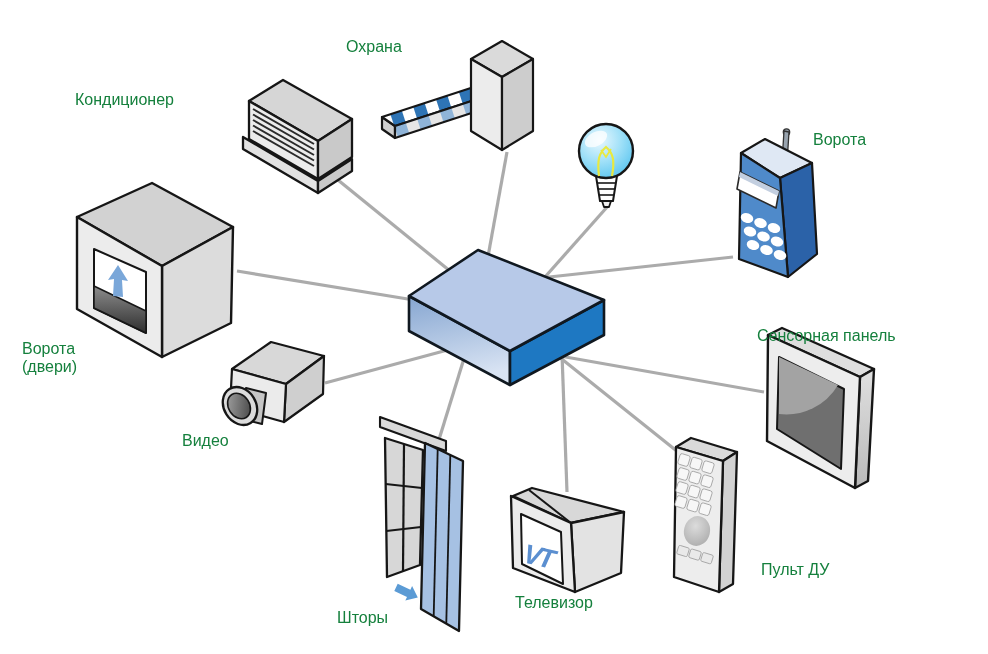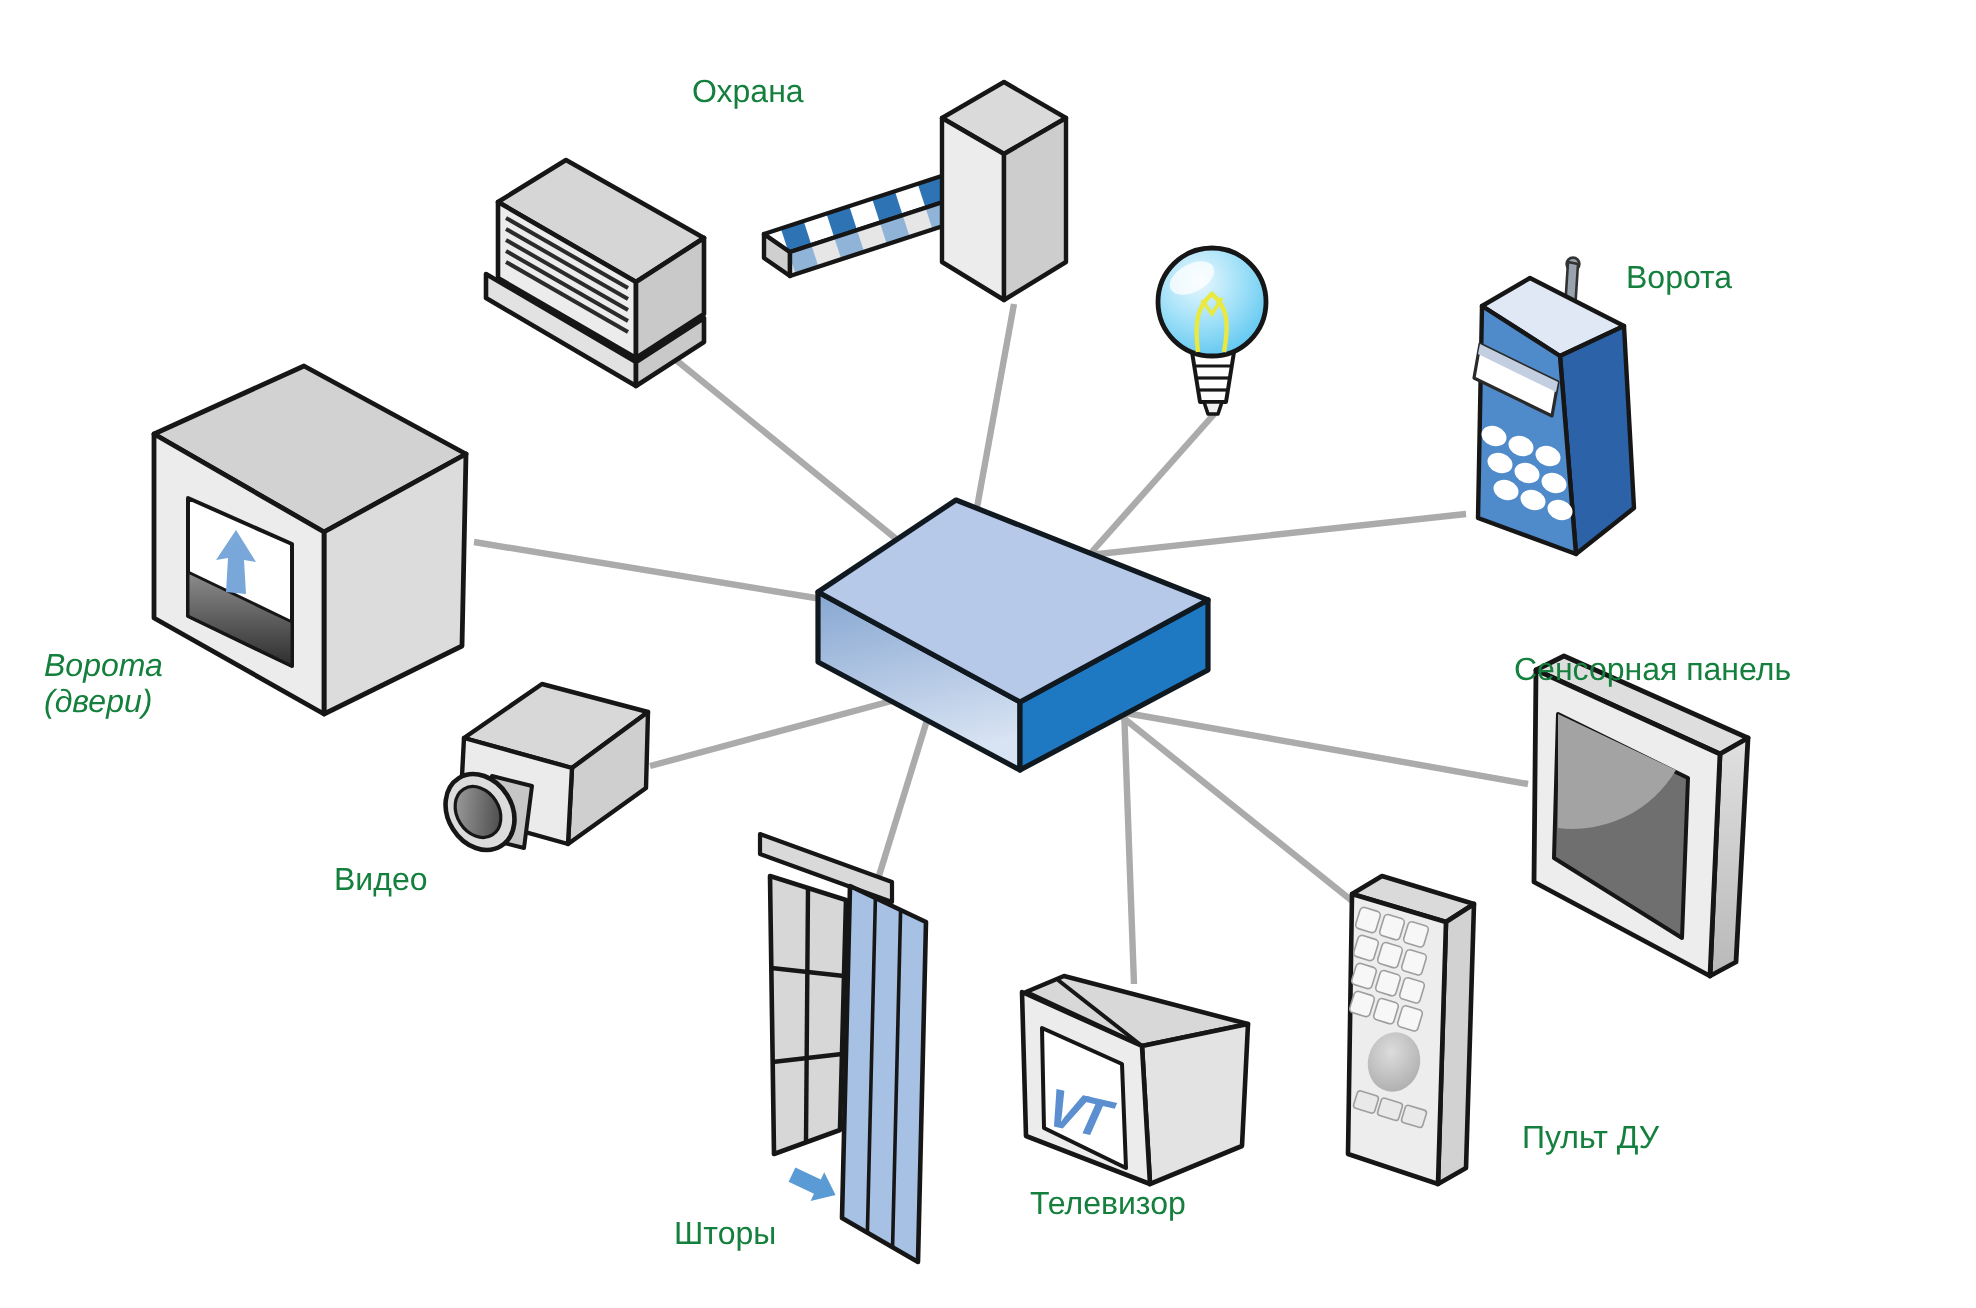--- a/index.html
+++ b/index.html
@@ -205,21 +205,22 @@
   </g>
 
   <g stroke="#101820" stroke-width="2.6" stroke-linejoin="round">
     <polygon points="409,296 510,351 510,385 409,331" fill="url(#ctrlLeft)"></polygon>
     <polygon points="510,351 604,300 604,335 510,385" fill="#1e78c2"></polygon>
     <polygon points="409,296 478,250 604,300 510,351" fill="#b7c9e8"></polygon>
   </g>
 </svg>
 
 <div class="lbl" style="left:346px;top:38px;">Охрана</div>
+<div class="lbl" style="left:75px;top:91px;">Кондиционер</div>
 <div class="lbl" style="left:813px;top:131px;">Ворота</div>
 <div class="lbl" style="left:757px;top:299px;margin-top:28px;">Сенсорная панель</div>
-<div class="lbl wrap" style="left:22px;top:325px;width:105px;font-style:italic;">Ворота (двери)</div>
-<div class="lbl" style="left:167px;top:432px;">Видео</div>
+<div class="lbl wrap" style="left:22px;top:340px;width:105px;">Ворота (двери)</div>
+<div class="lbl" style="left:182px;top:432px;">Видео</div>
 <div class="lbl" style="left:337px;top:609px;">Шторы</div>
 <div class="lbl" style="left:515px;top:594px;text-align:right;">Телевизор</div>
 <div class="lbl" style="left:761px;top:561px;text-align:center;">Пульт ДУ</div>
 
 </div>
 
 </body></html>

